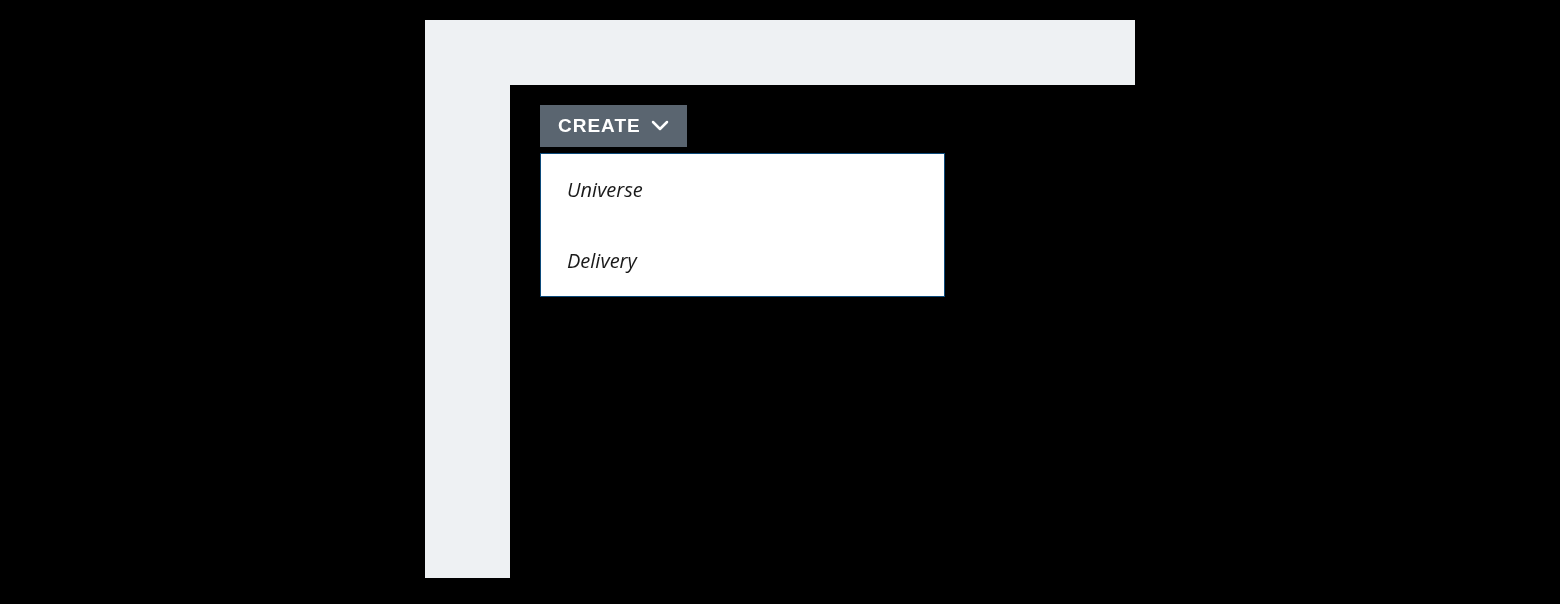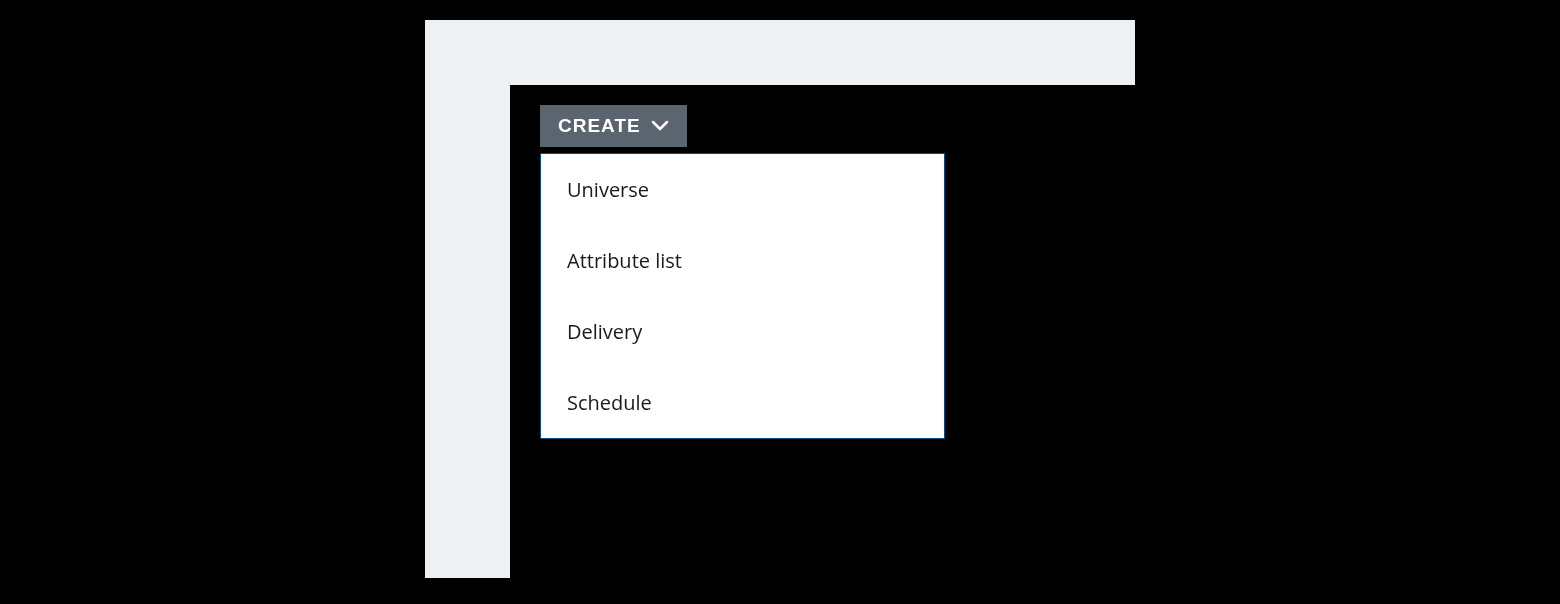--- a/index.html
+++ b/index.html
@@ -58,20 +58,21 @@
       background: #ffffff;
       border: 1.5px solid #0c4a7a;
       box-shadow: 6px 6px 10px rgba(0,0,0,0.35);
     }
     .dropdown-item {
       padding: 22px 26px;
       font-size: 20px;
       color: #1a1a1a;
       cursor: pointer;
       font-weight: 400;
+      font-style: italic;
     }
   </style>
 </head>
 <body>
 
 <div class="panel-bg"></div>
 <div class="sidebar-bg"></div>
 
 <button class="create-button">
   <span>CREATE</span>
@@ -80,21 +81,15 @@
       <path d="M2 2 L9 9 L16 2" stroke="#ffffff" stroke-width="2.5" stroke-linecap="round" stroke-linejoin="round"></path>
     </svg>
   </span>
 </button>
 
 <div class="dropdown-menu">
   <div class="dropdown-item">
     <span>Universe</span>
   </div>
   <div class="dropdown-item">
-    <span>Attribute list</span>
-  </div>
-  <div class="dropdown-item">
     <span>Delivery</span>
-  </div>
-  <div class="dropdown-item">
-    <span>Schedule</span>
   </div>
 </div>
 
 </body></html>

